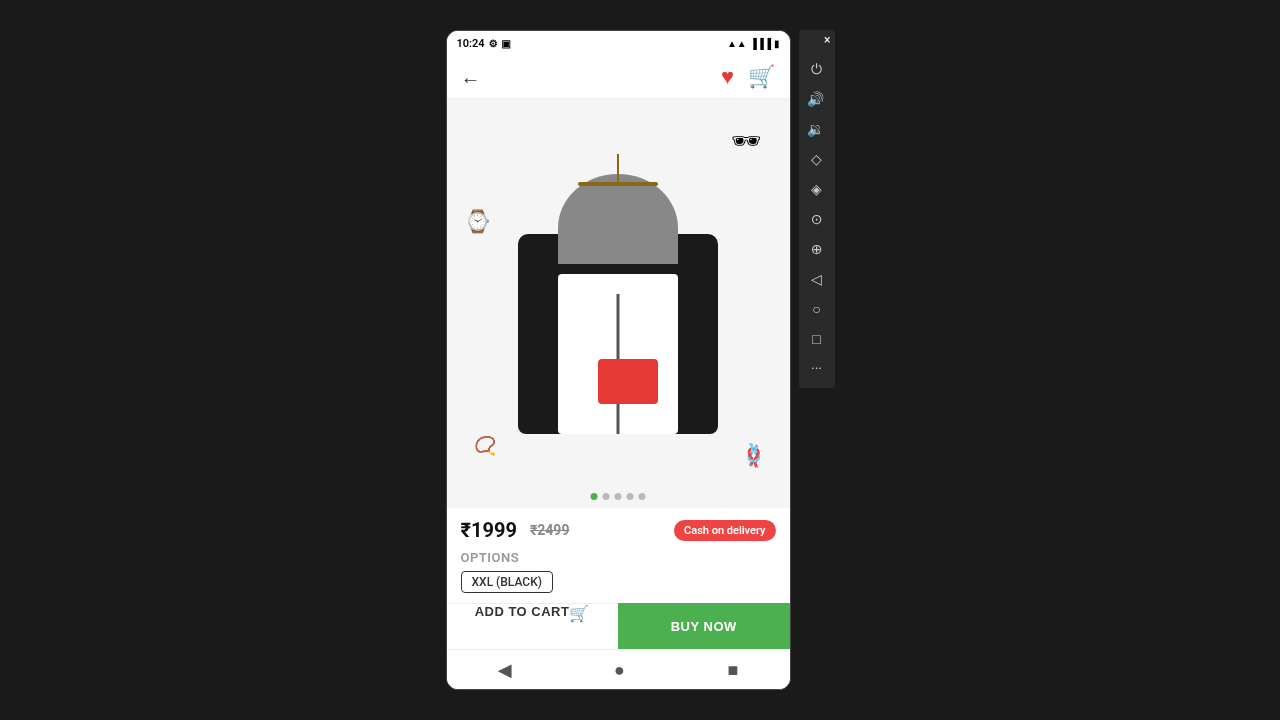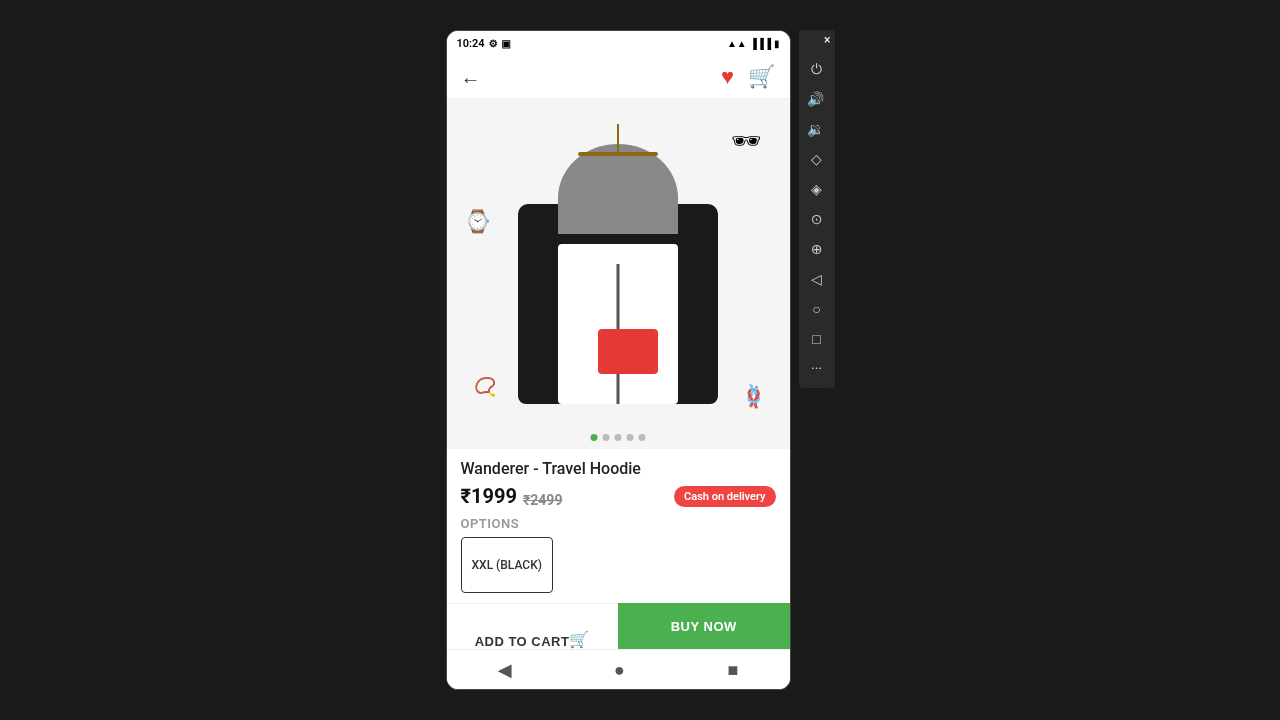--- a/index.html
+++ b/index.html
@@ -116,21 +116,21 @@
       font-weight: 500;
       color: #222;
       margin-bottom: 6px;
     }
     .price-row {
       display: flex;
       align-items: center;
       justify-content: space-between;
       margin-bottom: 8px;
     }
-    .price-group { display: flex; align-items: flex-end; gap: 6px; }
+    .price-group { display: flex; align-items: center; gap: 13px; }
     .current-price {
       font-size: 20px;
       font-weight: 700;
       color: #111;
     }
     .original-price {
       font-size: 14px;
       color: #888;
       text-decoration: line-through;
       font-weight: bold;
@@ -147,40 +147,40 @@
       font-size: 13px;
       color: #999;
       font-weight: 600;
       letter-spacing: 0.5px;
       margin-bottom: 6px;
     }
     .size-option {
       display: inline-block;
       border: 1.5px solid #333;
       border-radius: 4px;
-      padding: 20px 10px;
+      padding: 3px 10px;
       font-size: 12px;
       font-weight: 500;
       color: #333;
       margin-bottom: 4px;
     }
 
     
     .action-buttons {
       display: flex;
       height: 46px;
       flex-shrink: 0;
     }
     .add-to-cart-btn {
       flex: 1;
       background: #fff;
       border: none;
       border-top: 1px solid #eee;
       display: flex;
-      align-items: flex-end;
+      align-items: flex-start;
       justify-content: center;
       font-size: 13px;
       font-weight: 700;
       color: #333;
       cursor: pointer;
       letter-spacing: 0.5px;
     }
     .add-to-cart-btn .cart-small { color: #4caf50; font-size: 16px; }
     .buy-now-btn {
       flex: 1;
@@ -382,21 +382,20 @@
       <div class="image-dots">
         <div class="dot active"></div>
         <div class="dot"></div>
         <div class="dot"></div>
         <div class="dot"></div>
         <div class="dot"></div>
       </div>
     </div>
 
     <div class="product-info">
-      <div class="product-title">Wanderer - Travel Hoodie</div>
       <div class="price-row">
         <div class="price-group">
           <span class="current-price">₹1999</span>
           <span class="original-price">₹2499</span>
         </div>
         <span class="cod-badge">Cash on delivery</span>
       </div>
       <div class="options-label">OPTIONS</div>
       <div class="size-option">XXL (BLACK)</div>
     </div>

